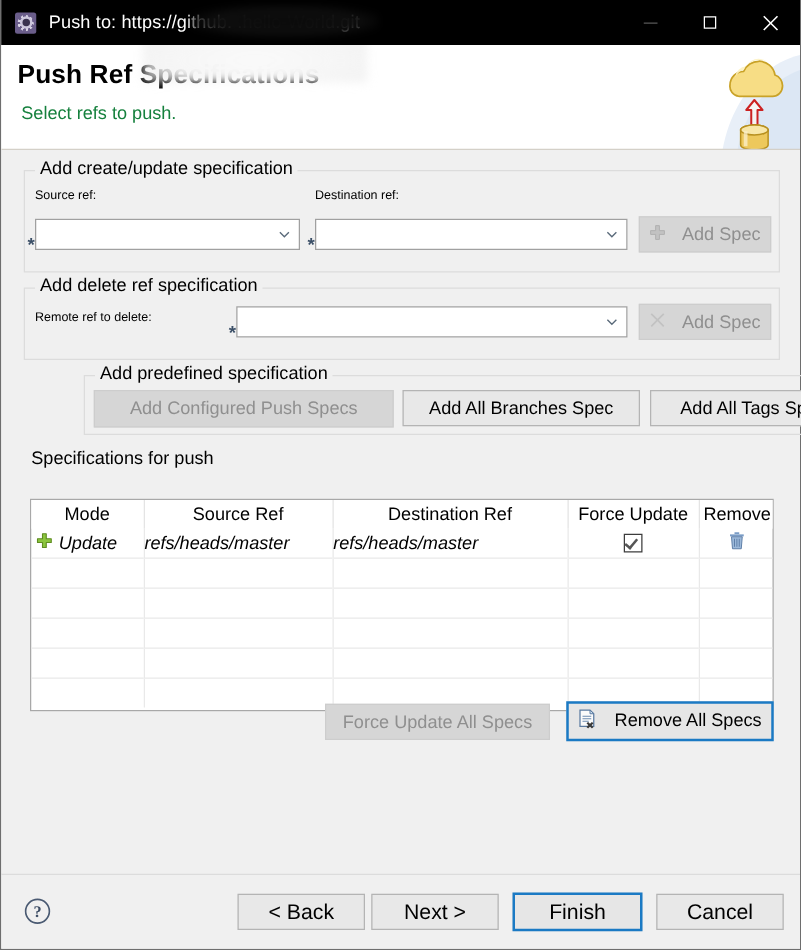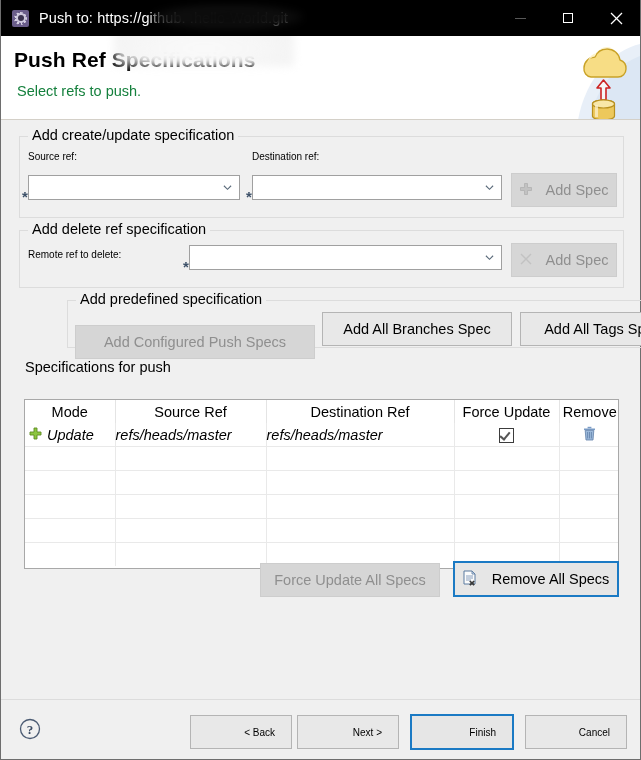--- a/index.html
+++ b/index.html
@@ -222,21 +222,21 @@
     box-sizing: border-box;
     background: #e1e1e1;
     border: 1px solid #adadad;
     font-family: "Liberation Sans", sans-serif;
     font-size: 14.5px;
     color: #000;
     display: flex;
     align-items: center;
     justify-content: center;
     gap: 14px;
-    padding: 16px;
+    padding: 0;
     cursor: default;
     white-space: nowrap;
   }
   .btn.disabled {
     background: #d6d6d6;
     border-color: #cdcdcd;
     color: #8f8f8f;
   }
   .btn.focus {
     border: 2px solid #1b7ac4;
@@ -330,22 +330,21 @@
   }
   .help-icon {
     position: absolute;
     left: 18px;
     top: 18px;
     width: 22px;
     height: 22px;
   }
   .footer .btn {
     height: 29px;
-    font-size: 10px;
-    justify-content: flex-end;
+    font-size: 17px;
   }
 </style>
 </head>
 <body>
 
 <div class="window">
 
   <div class="titlebar">
     <div class="app-icon">
       <div class="gear-outer"></div>
@@ -445,21 +444,21 @@
             <path d="M1.5 0.5 L6 5 L10.5 0.5 L11.5 1.5 L7 6 L11.5 10.5 L10.5 11.5 L6 7 L1.5 11.5 L0.5 10.5 L5 6 L0.5 1.5 Z" fill="#c2c2c2"></path>
           </svg>
         </span>
         <span>Add Spec</span>
       </div>
     </div>
 
     <div class="group" style="left:18px; top:180px; width:605px; height:48px;margin-left:48px;">
       <span class="group-title">Add predefined specification</span>
 
-      <div class="btn disabled" style="left:7px; top:24px; width:240px; height:17px;">
+      <div class="btn disabled" style="left:7px; top:11px; width:240px; height:30px;">
         <span>Add Configured Push Specs</span>
       </div>
       <div class="btn plain" style="left:254px; top:11px; width:190px; height:29px;">
         <span>Add All Branches Spec</span>
       </div>
       <div class="btn plain" style="left:452px; top:11px; width:165px; height:29px;">
         <span>Add All Tags Spec</span>
       </div>
     </div>
 

